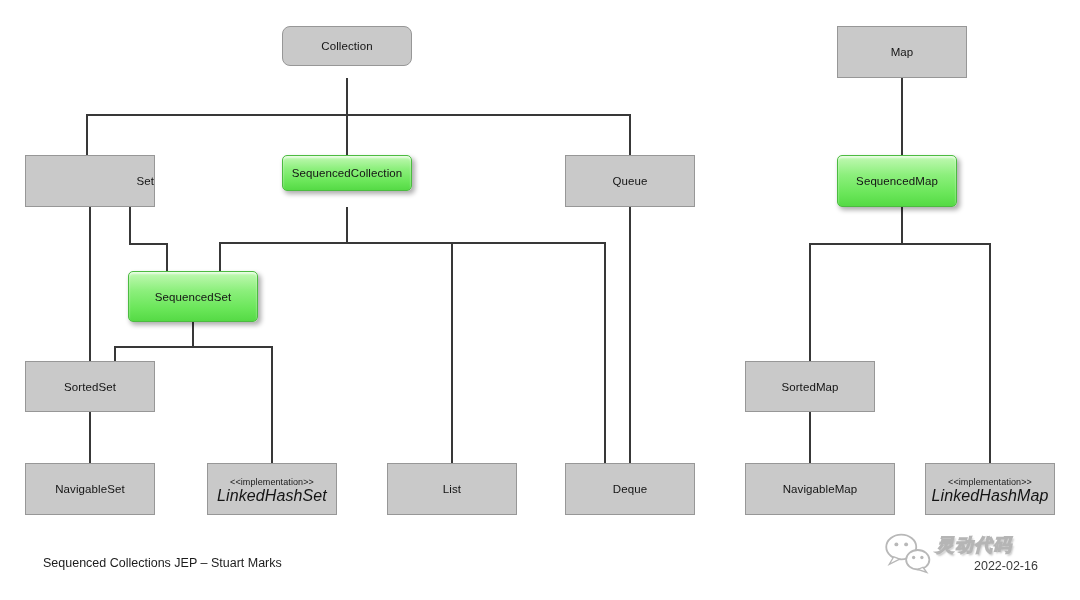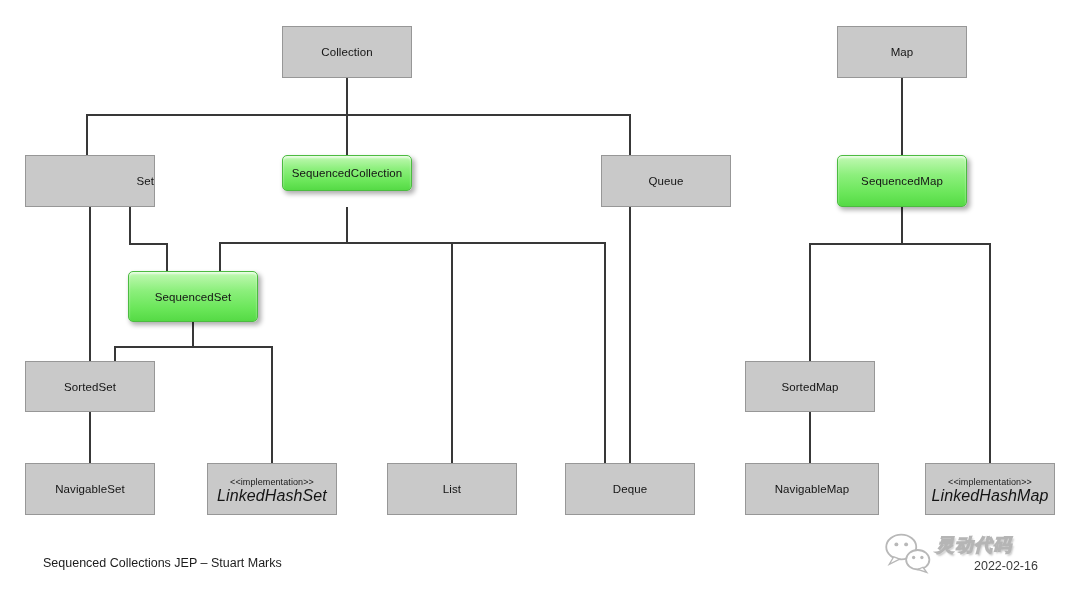--- a/index.html
+++ b/index.html
@@ -73,36 +73,36 @@
       <div class="edge" style="left: 114px; top: 347px; width: 2px; height: 14px;"></div>
       <div class="edge" style="left: 271px; top: 347px; width: 2px; height: 116px;"></div>
       <div class="edge" style="left: 89px; top: 412px; width: 2px; height: 51px;"></div>
       <div class="edge" style="left: 901px; top: 207px; width: 2px; height: 37px;"></div>
       <div class="edge" style="left: 809px; top: 243px; width: 182px; height: 2px;"></div>
       <div class="edge" style="left: 809px; top: 244px; width: 2px; height: 117px;"></div>
       <div class="edge" style="left: 989px; top: 244px; width: 2px; height: 219px;"></div>
       <div class="edge" style="left: 809px; top: 412px; width: 2px; height: 51px;"></div>
     </div>
   <div id="nodes">
-      <div class="node" style="left: 282px; top: 26px; width: 130px; height: 52px;">
+      <div class="node" style="left: 282px; top: 26px; width: 130px; height: 40px; border-radius: 8px;">
         <div>Collection</div>
       </div>
       <div class="node" style="left: 837px; top: 26px; width: 130px; height: 52px;">
         <div>Map</div>
       </div>
       <div class="node" style="left: 25px; top: 155px; width: 130px; height: 52px; align-items: flex-end;">
         <div>Set</div>
       </div>
       <div class="node new" style="left: 282px; top: 155px; width: 130px; height: 36px;">
         <div>SequencedCollection</div>
       </div>
-      <div class="node" style="left: 565px; top: 155px; width: 130px; height: 52px; margin-left: 36px;">
+      <div class="node" style="left: 565px; top: 155px; width: 130px; height: 52px;">
         <div>Queue</div>
       </div>
-      <div class="node new" style="left: 837px; top: 155px; width: 130px; height: 52px;">
+      <div class="node new" style="left: 837px; top: 155px; width: 120px; height: 52px;">
         <div>SequencedMap</div>
       </div>
       <div class="node new" style="left: 128px; top: 271px; width: 130px; height: 51px;">
         <div>SequencedSet</div>
       </div>
       <div class="node" style="left: 25px; top: 361px; width: 130px; height: 51px;">
         <div>SortedSet</div>
       </div>
       <div class="node" style="left: 745px; top: 361px; width: 130px; height: 51px; justify-content: center;">
         <div>SortedMap</div>
@@ -113,21 +113,21 @@
       <div class="node" style="left: 207px; top: 463px; width: 130px; height: 52px;">
         <div class="stereo">&lt;&lt;implementation&gt;&gt;</div>
         <div class="impl-label">LinkedHashSet</div>
       </div>
       <div class="node" style="left: 387px; top: 463px; width: 130px; height: 52px;">
         <div>List</div>
       </div>
       <div class="node" style="left: 565px; top: 463px; width: 130px; height: 52px;">
         <div>Deque</div>
       </div>
-      <div class="node" style="left: 745px; top: 463px; width: 134px; height: 52px;">
+      <div class="node" style="left: 745px; top: 463px; width: 150px; height: 52px;">
         <div>NavigableMap</div>
       </div>
       <div class="node" style="left: 925px; top: 463px; width: 130px; height: 52px;">
         <div class="stereo">&lt;&lt;implementation&gt;&gt;</div>
         <div class="impl-label">LinkedHashMap</div>
       </div>
     </div>
 
   <div class="caption">Sequenced Collections JEP – Stuart Marks</div>
 

